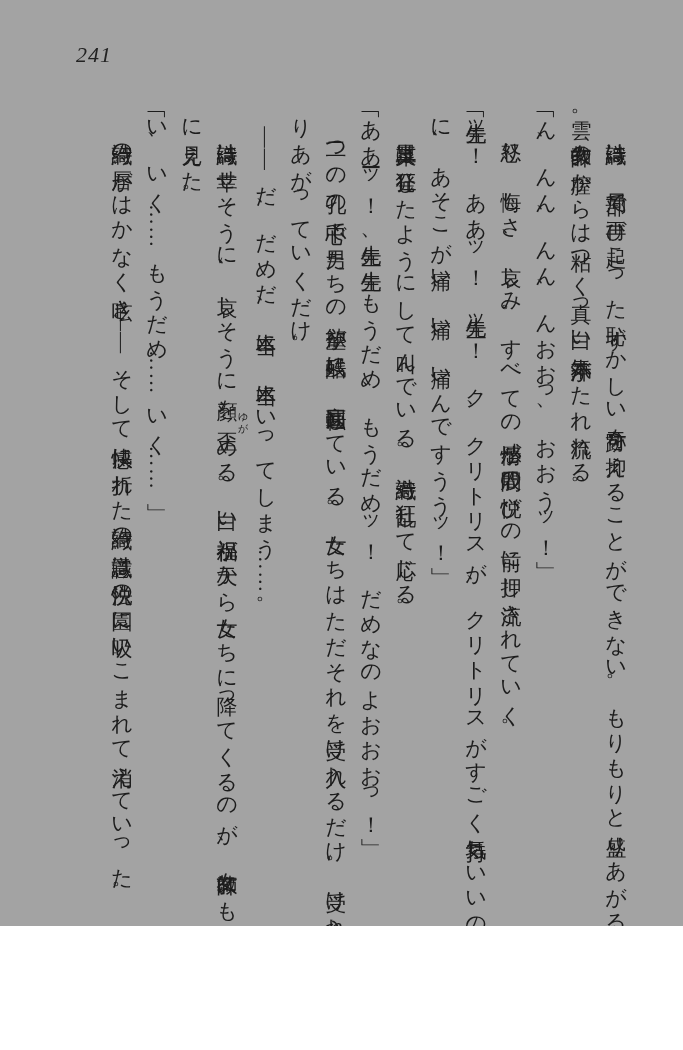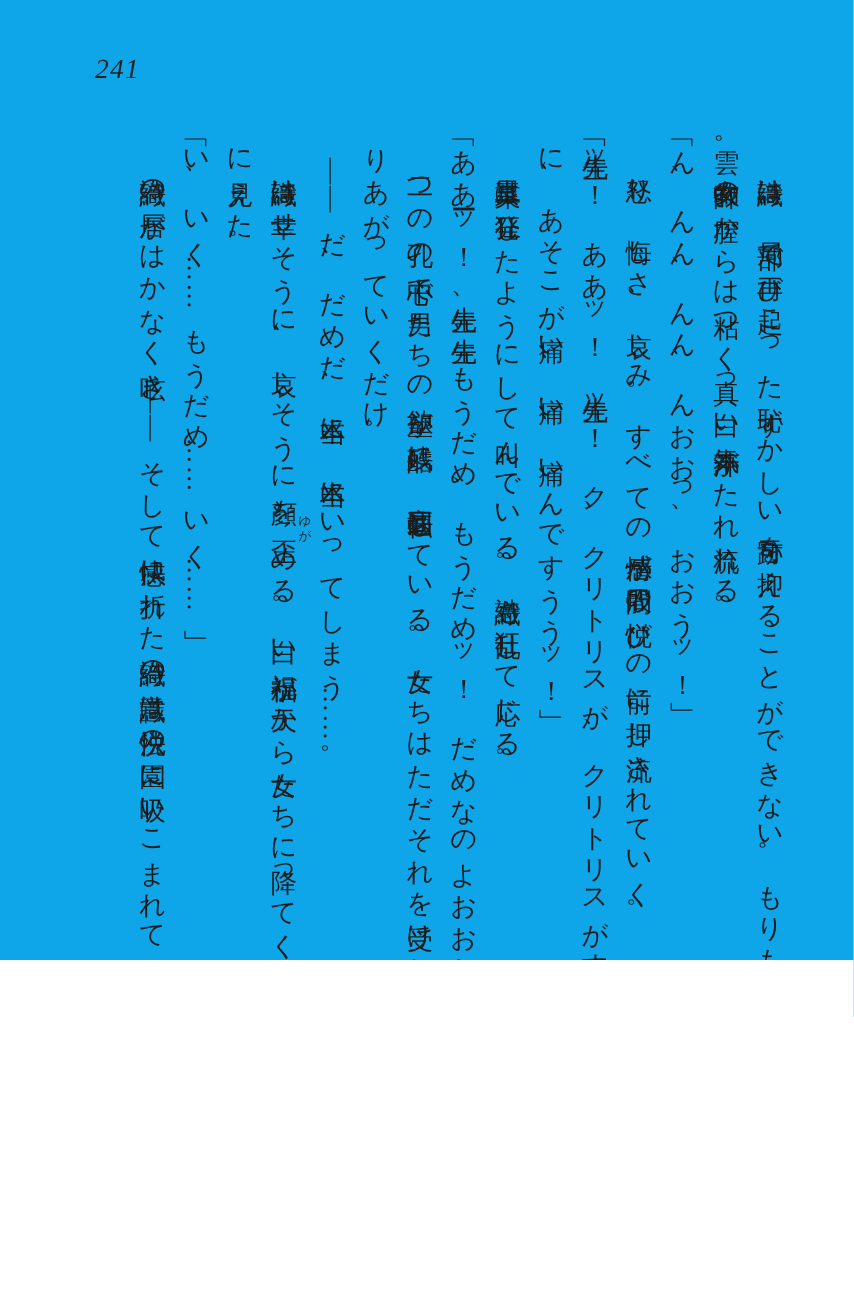--- a/index.html
+++ b/index.html
@@ -3,22 +3,22 @@
 <meta charset="utf-8">
 <style>
   html, body {
     margin: 0;
     padding: 0;
     background: #ffffff;
   }
   .page {
     position: relative;
     width: 683px;
-    height: 768px;
-    background: #0ea5e9;
+    height: 926px;
+    background: #a3a3a3;
     overflow: hidden;
     font-family: "Liberation Serif", "DejaVu Serif", serif;
     color: #1c1c1c;
   }
   .page-number {
     position: absolute;
     left: 76px;
     top: 42px;
     font-size: 22px;
     font-style: italic;

